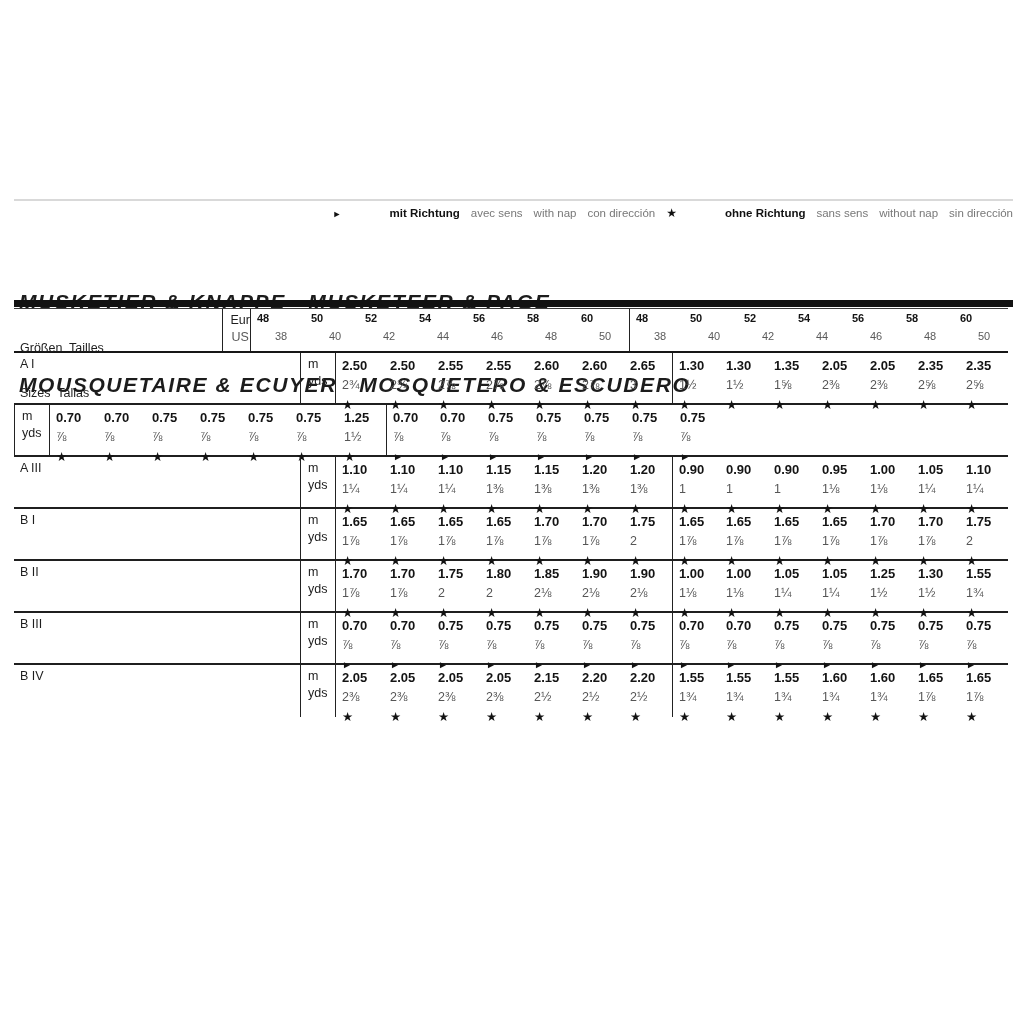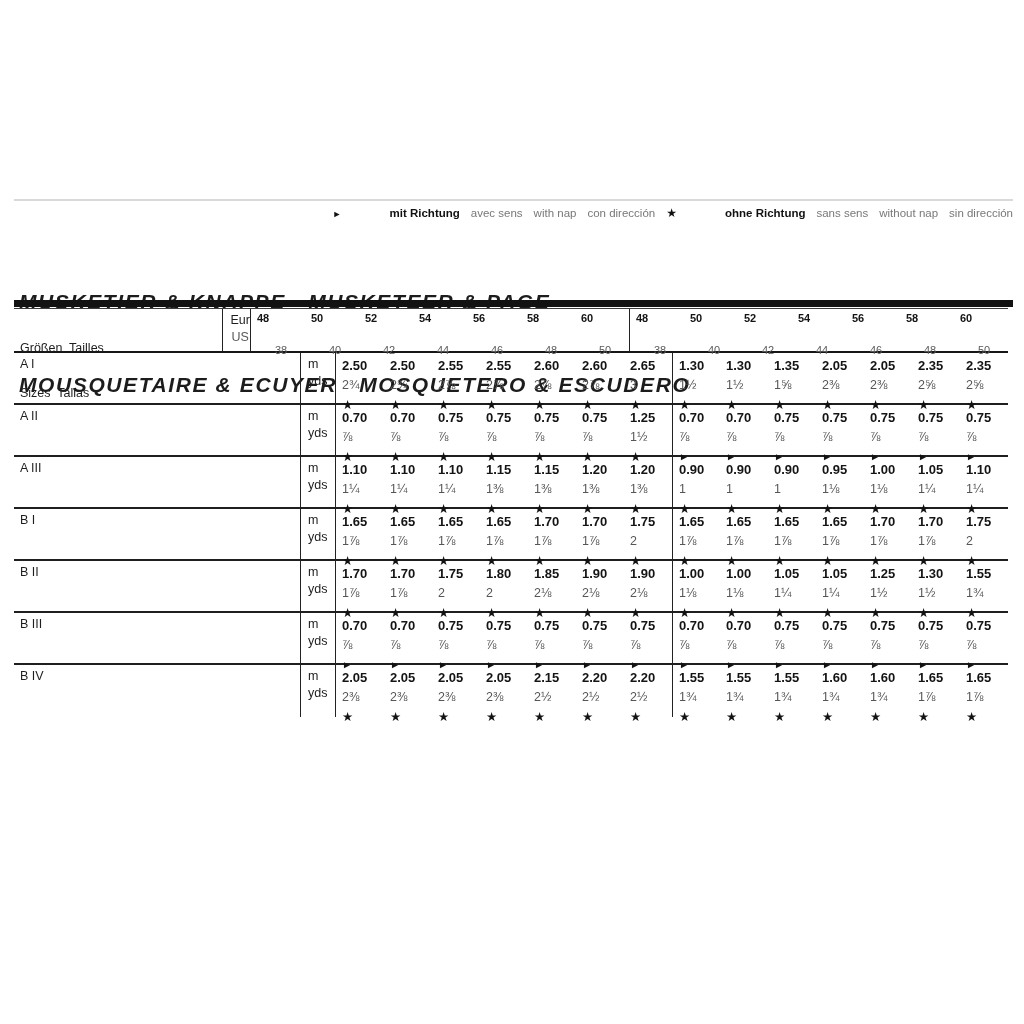--- a/index.html
+++ b/index.html
@@ -45,21 +45,21 @@
   .lbl-cell { width:286px; padding:4px 0 8px 6px; font-size:12.5px; color:#1e1e1e; }
   .lbl-cell .l2 { margin-top:3px; }
   .unit-cell {
     width:36px; padding:4px 0 0 7px; font-size:12.5px; color:#1e1e1e;
     border-left:1.5px solid #222; border-right:1.5px solid #222;
   }
   .unit-cell .l2 { margin-top:3px; }
   .unit-cell .gray, .size-us { color:#5a5a5a;text-align:center; }
   .size-cell { width:48px; padding:3px 0 0 6px; font-size:11px; }
   .size-eur { font-weight:bold; color:#141414; }
-  .size-us { margin-top:20px; }
+  .size-us { margin-top:6px; }
   .gsep { border-left:1.5px solid #222; }
 
   .body-row { height:52px; border-bottom:2px solid #1f1f1f; }
   .body-row:last-child { border-bottom:none; }
   .val-cell { width:48px; padding:3px 0 0 6px; }
   .val-cell .m { font-size:13px; font-weight:bold; color:#141414; line-height:20px; }
   .val-cell .y { font-size:12.5px; color:#565656; line-height:19px; }
   .val-cell .s { line-height:20px; color:#121212; }
   .s.star { font-size:12.5px; }
   .s.arrow { font-size:10px; }
@@ -235,21 +235,20 @@
             <div class="y">2⅝</div>
             <div class="s star">★</div>
           </div>
           <div class="val-cell">
             <div class="m">2.35</div>
             <div class="y">2⅝</div>
             <div class="s star">★</div>
           </div>
         </div>
         <div class="row body-row">
-          <div class="lbl-cell">A II</div>
           <div class="unit-cell">
             <div>m</div>
             <div class="l2">yds</div>
           </div>
           <div class="val-cell">
             <div class="m">0.70</div>
             <div class="y">⅞</div>
             <div class="s star">★</div>
           </div>
           <div class="val-cell">

